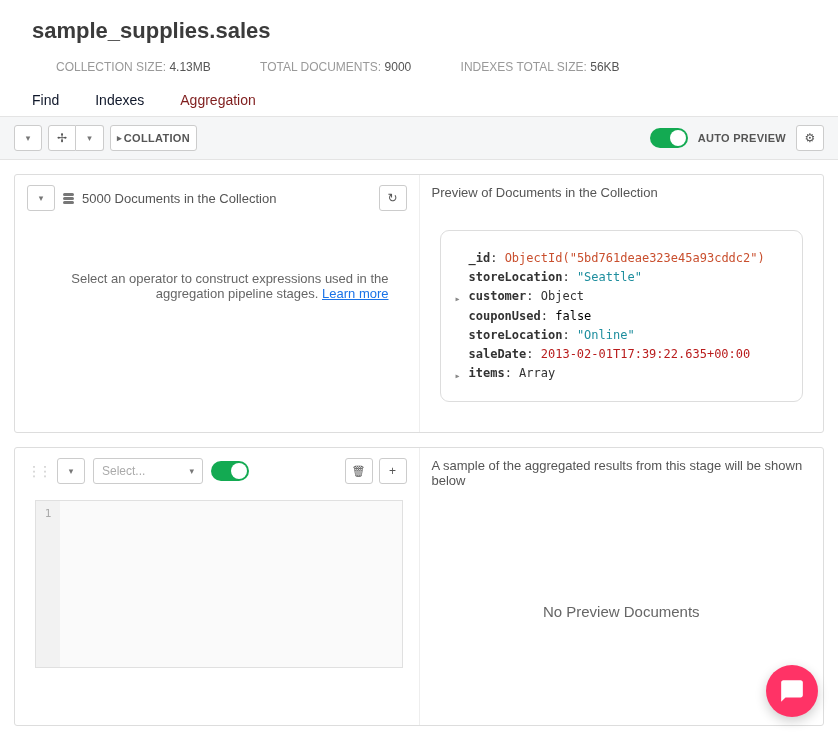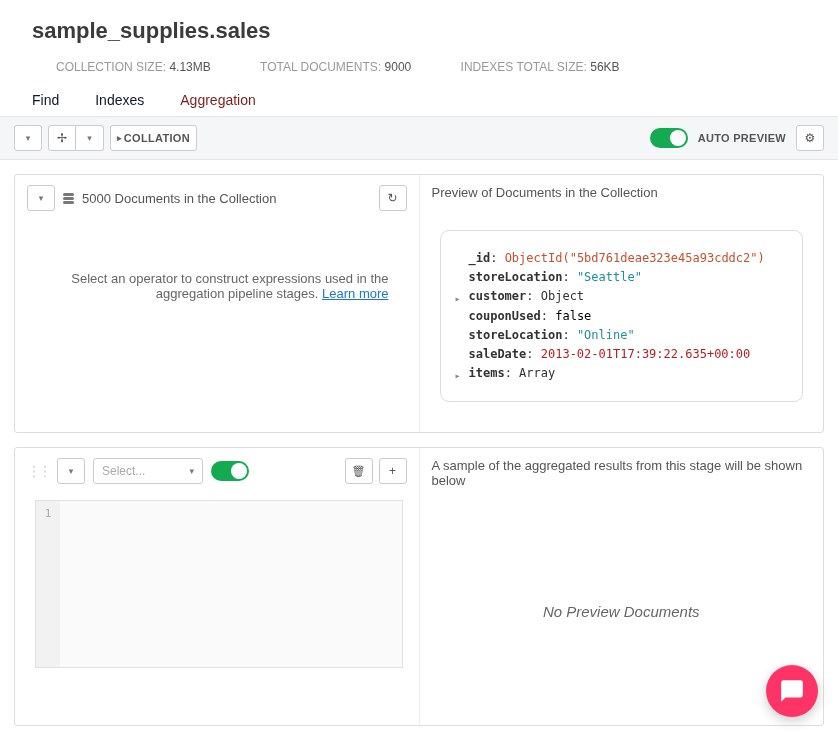--- a/index.html
+++ b/index.html
@@ -36,21 +36,21 @@
 .row { position: relative; padding-left: 14px; }
 .caret { position: absolute; left: 0; top: 4px; color: #888; font-size: 10px; }
 .stagehead { display:flex; align-items:center; padding:10px 12px; gap:8px; }
 .drag { color:#ccc; letter-spacing:-3px; font-size:14px; }
 .select { border:1px solid #ccc; border-radius:3px; height:26px; width:110px; padding:0 8px; font-size:12px; color:#aaa; display:flex; align-items:center; justify-content:space-between; cursor:pointer; background:#fff; }
 .toggle2 { width: 38px; height: 20px; background: #13aa52; border-radius: 10px; position: relative; cursor: pointer; }
 .toggle2::after { content: ""; position: absolute; right: 2px; top: 2px; width: 16px; height: 16px; background: #fff; border-radius: 50%; }
 .stage-right { margin-left:auto; display:flex; gap:6px; }
 .editor { margin: 6px 16px 16px 20px; border: 1px solid #e0e0e0; background: #fafafa; height: 168px; position: relative; }
 .gutter { position:absolute; left:0; top:0; bottom:0; width:24px; background:#f2f2f2; color:#aaa; font-size:11px; padding-top:6px; text-align:center; font-family:Menlo,Consolas,monospace; }
-.noprev { text-align:center; font-style:italic; color:#666; padding: 105px 0; font-size:15px; }
+.noprev { text-align:center; color:#666; padding: 105px 0; font-size:15px; }
 .floaty { position:fixed; right:20px; bottom:20px; width:52px; height:52px; background:#ff3366; border-radius:50%; display:flex; align-items:center; justify-content:center; cursor:pointer; box-shadow:0 4px 12px rgba(0,0,0,0.2); }
 .floaty svg { fill:#fff; width:26px; height:26px; }
 .dbicon { display:inline-flex; flex-direction:column; gap:1px; }
 .dbicon span{ width:11px; height:3px; background:#777; border-radius:2px; display:block;}
 .chev { font-size:9px; color:#777; }
 .caret-r { font-size: 9px; color:#666; margin-right:2px; }
 .spacer-right { flex:1; }
 </style>
 </head>
 <body>

